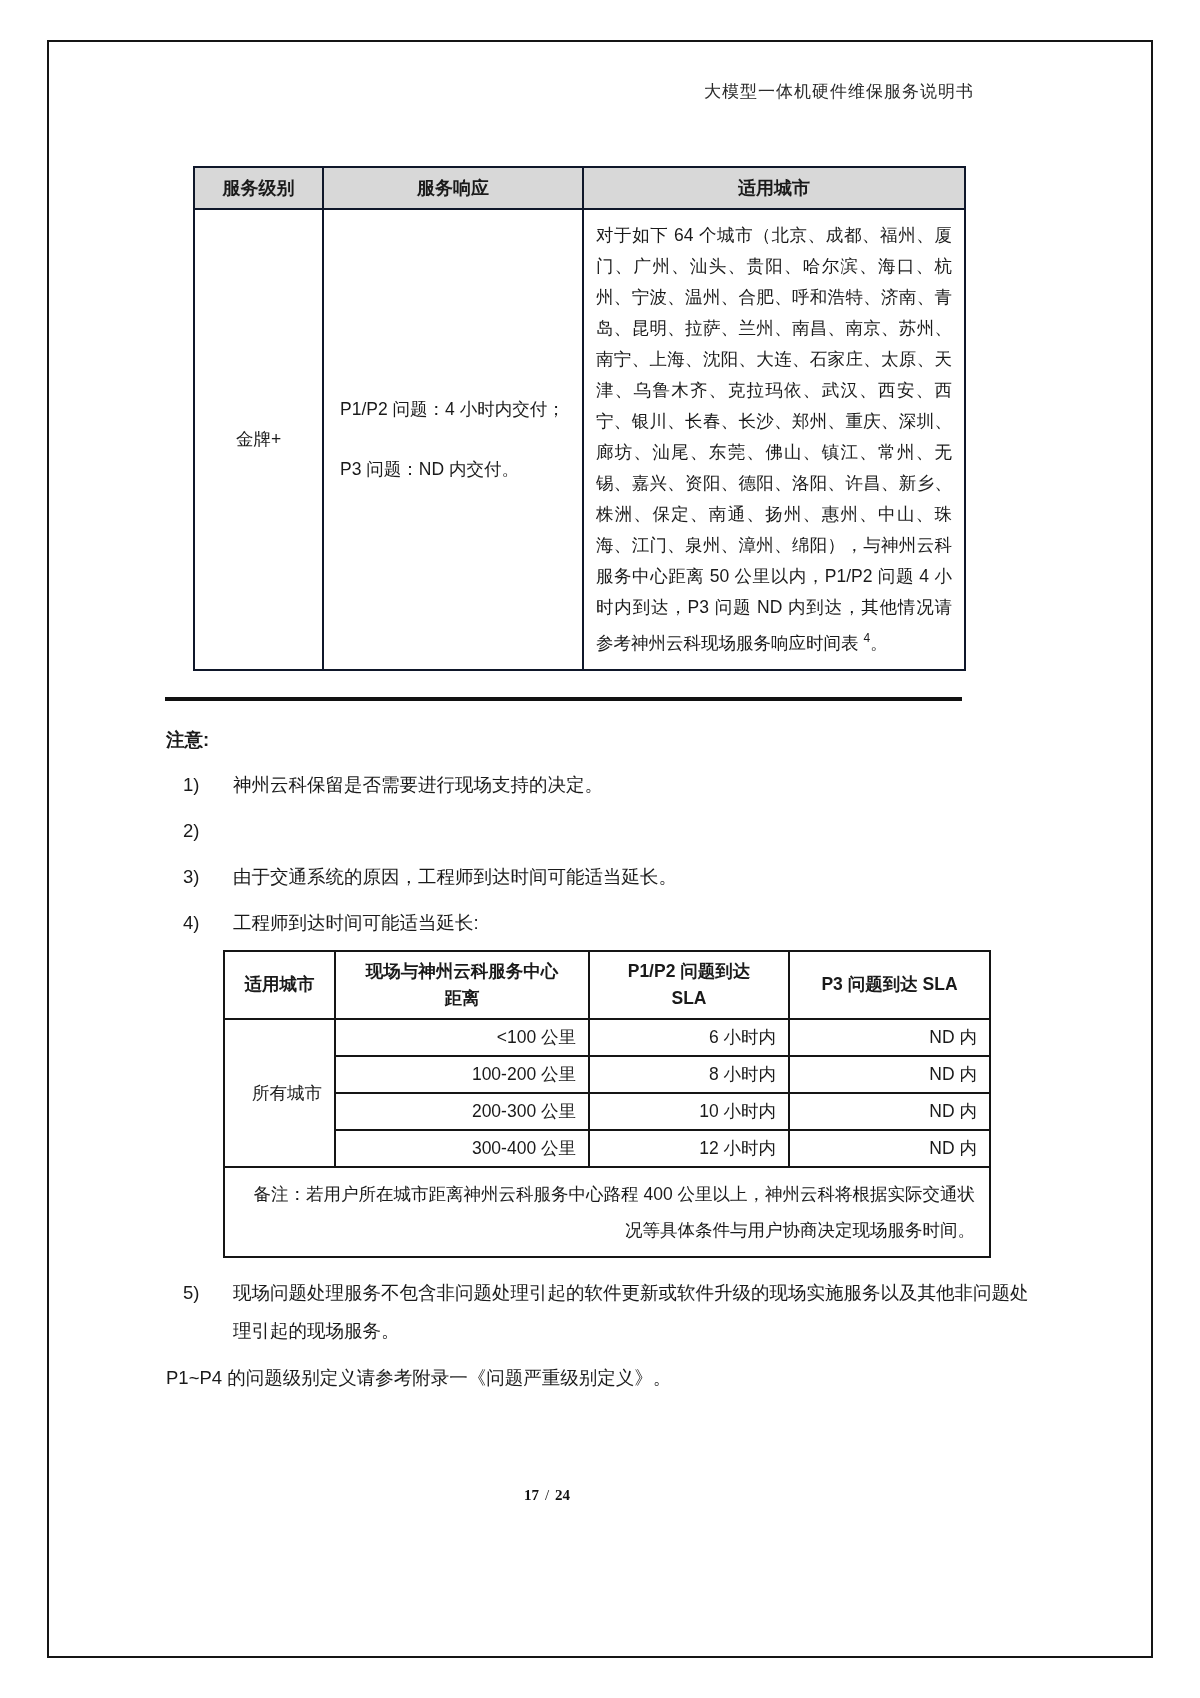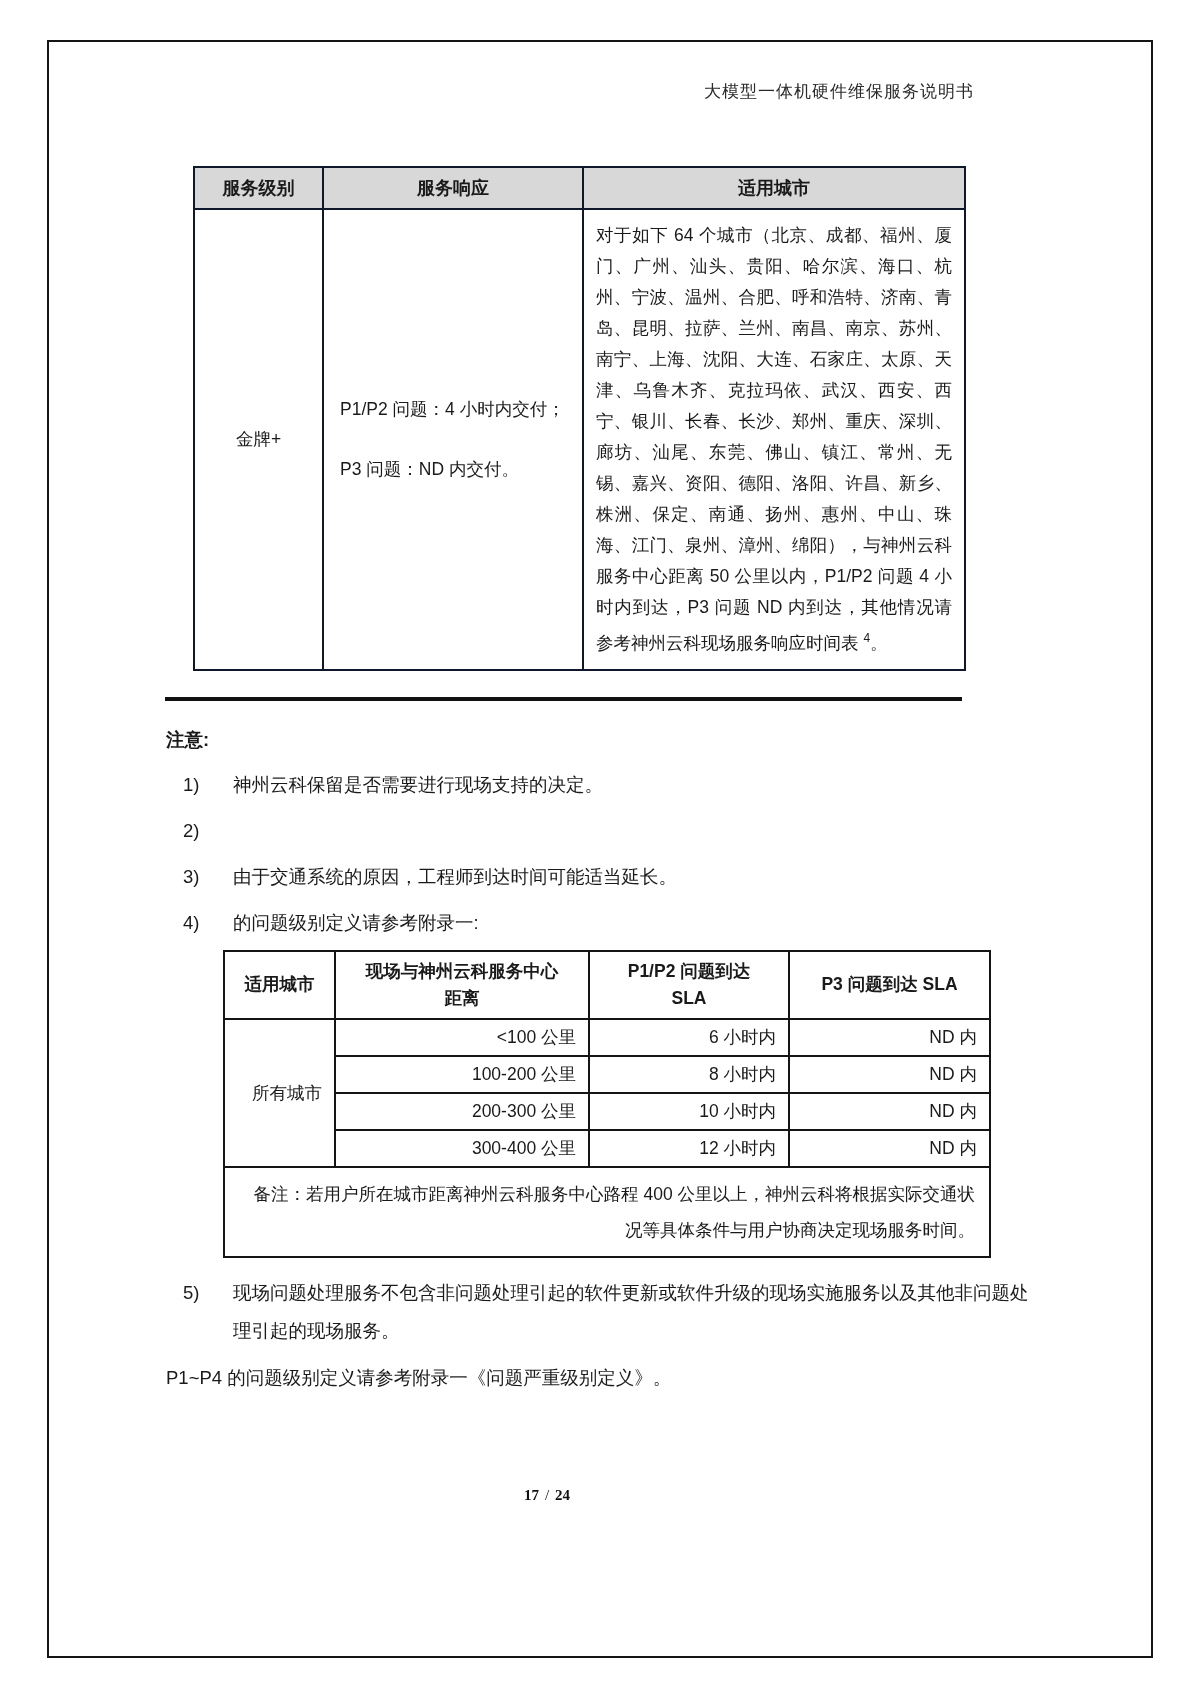--- a/index.html
+++ b/index.html
@@ -129,21 +129,21 @@
   </div>
   <div class="note-item">
     <span class="note-num">2)</span>
   </div>
   <div class="note-item">
     <span class="note-num">3)</span>
     <span class="note-text">由于交通系统的原因，工程师到达时间可能适当延长。</span>
   </div>
   <div class="note-item">
     <span class="note-num">4)</span>
-    <span class="note-text">的问题级别定义请参考附录一:</span>
+    <span class="note-text">工程师到达时间可能适当延长:</span>
   </div>
 
   <table class="table2">
     <colgroup>
         <col style="width:111px">
         <col style="width:254px">
         <col style="width:200px">
         <col style="width:201px">
       </colgroup>
     <thead>

